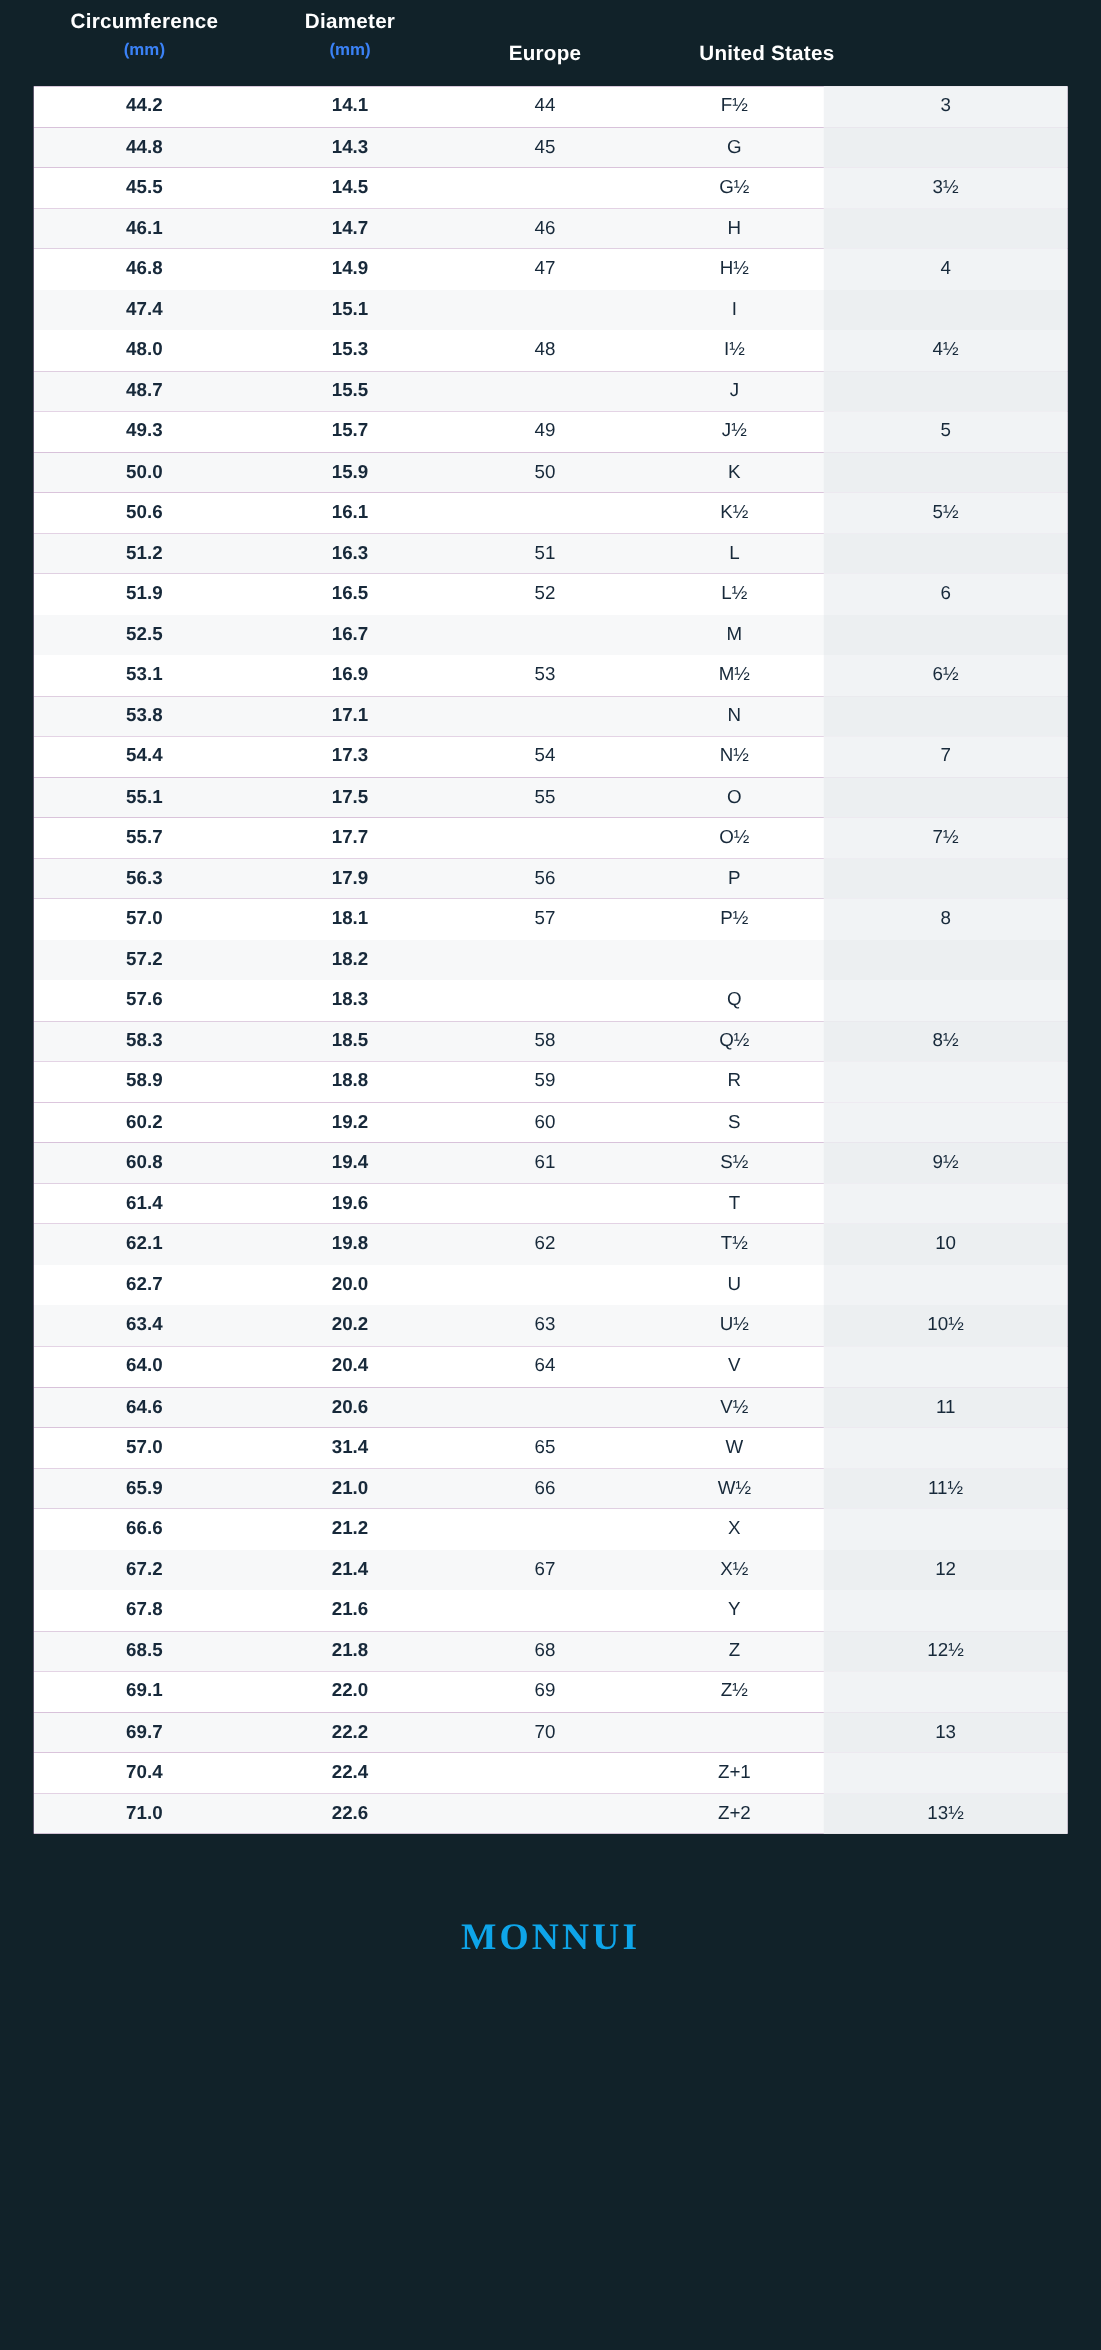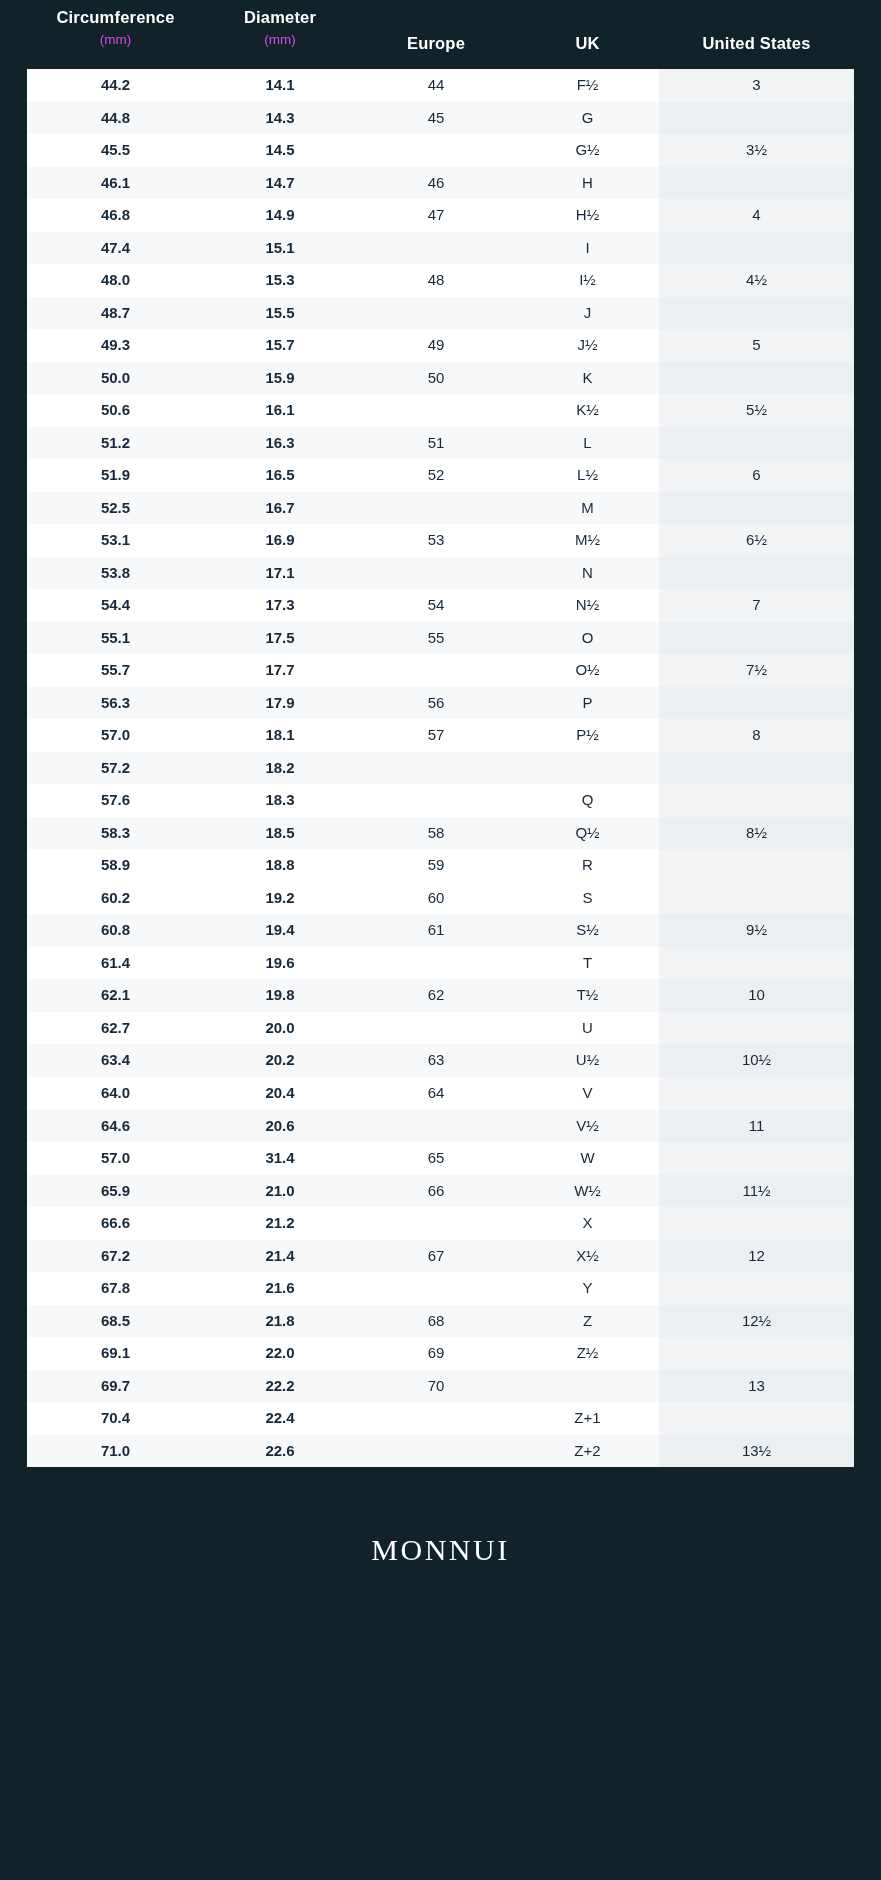--- a/index.html
+++ b/index.html
@@ -36,22 +36,22 @@
   }
   .hcell .h1 {
     font-size:16.5px;
     font-weight:bold;
     letter-spacing:.2px;
     line-height:26px;
     white-space:nowrap;
   }
   .hcell .h2 {
     font-size:13.5px;
-    font-weight:normal;
-    color:#d946ef;
+    font-weight:bold;
+    color:#3b82f6;
     line-height:20px;
   }
   .hcell.plain { justify-content:center; padding-top:30px; }
 
   
   .c0 { width:177px; }
   .c1 { width:152px; }
   .c2 { width:160px; }
   .c3 { width:143px; }
   .c4 { width:195px; }
@@ -87,46 +87,43 @@
 
   
   #footer {
     flex:1;
     display:flex;
     align-items:center;
     justify-content:center;
   }
   #brand {
     font-family:"Liberation Serif", serif;
-    color:#ffffff;
+    color:#0ea5e9;
     font-size:30px;
     letter-spacing:2.5px;
-    font-weight:normal;
+    font-weight:bold;
   }
 </style>
 </head>
 <body>
 
 <div id="wrap">
 
   <div id="thead">
     <div class="hcell c0">
       <span class="h1">Circumference</span>
       <span class="h2">(mm)</span>
     </div>
     <div class="hcell c1">
       <span class="h1">Diameter</span>
       <span class="h2">(mm)</span>
     </div>
     <div class="hcell plain c2">
       <span class="h1">Europe</span>
     </div>
-    <div class="hcell plain c3">
-      <span class="h1">UK</span>
-    </div>
     <div class="hcell plain c4">
       <span class="h1">United States</span>
     </div>
   </div>
 
   <div id="tbody">
       <div class="row odd">
         <div class="cell c0 b">44.2</div>
         <div class="cell c1 b">14.1</div>
         <div class="cell c2">44</div>

